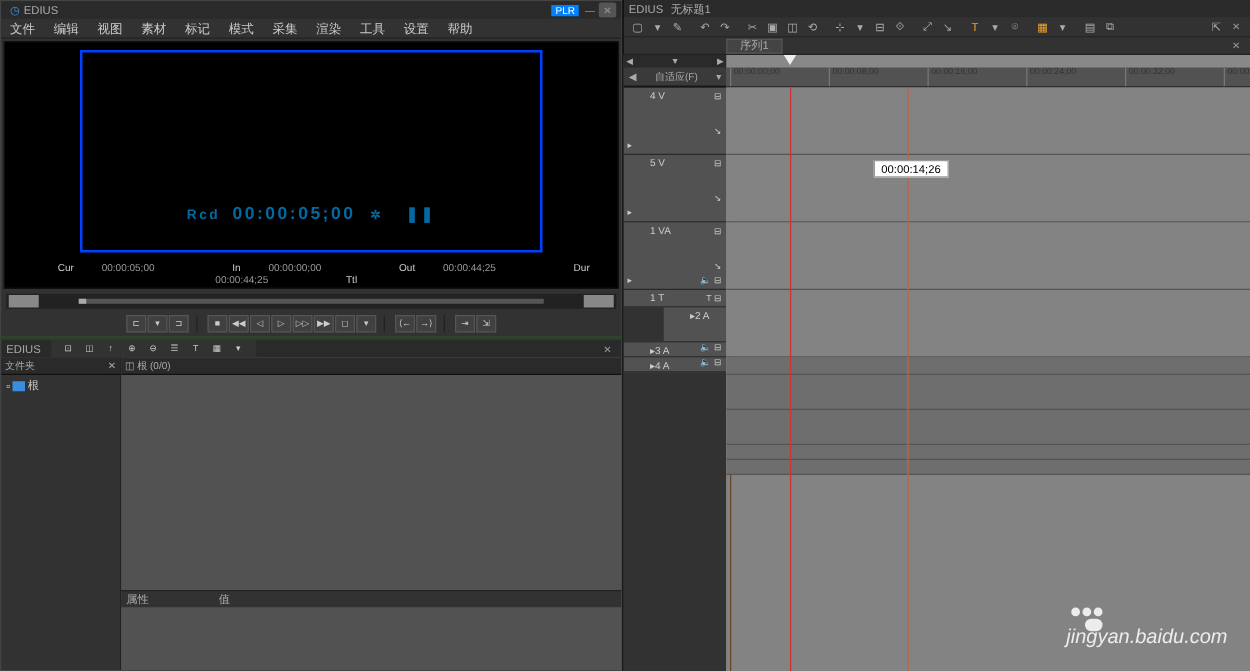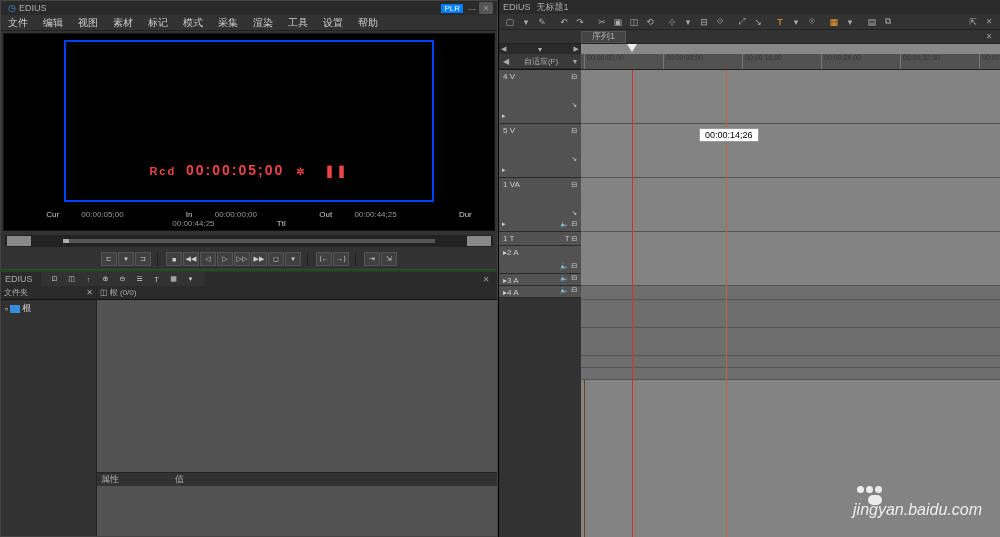--- a/index.html
+++ b/index.html
@@ -14,21 +14,21 @@
 .title-bar .spacer { flex: 1; }
 .win-btn { width: 14px; height: 12px; display: inline-flex; align-items: center; justify-content: center; color: #999; cursor: pointer; font-size: 8px; }
 .win-close { background: #555; border-radius: 2px; }
 .plr-badge { background: #0080ff; color: #fff; padding: 0 3px; font-size: 8px; margin-right: 2px; }
 .menu-bar { height: 16px; background: #323232; display: flex; align-items: center; padding: 0 2px; gap: 5px; border-bottom: 1px solid #222; }
 .menu-item { padding: 0 5px; color: #ccc; cursor: pointer; font-size: 10px; }
 .menu-icon { width: 14px; height: 14px; display: inline-flex; align-items: center; justify-content: center; color: #3a8dde; }
 
 .video-area { flex: 1; background: #000; position: relative; margin: 2px; border: 1px solid #111; }
 .video-frame { position: absolute; left: 60px; right: 60px; top: 6px; bottom: 28px; border: 2px solid #0040ff; background: #000; display: flex; align-items: center; justify-content: center; flex-direction: column; }
-.overlay-tc { color: #ef4444; font-size: 14px; font-weight: bold; letter-spacing: 2px; font-family: Arial; position: absolute; bottom: 22px; left: 0; right: 0; text-align: center; }
+.overlay-tc { color: #0369a1; font-size: 14px; font-weight: bold; letter-spacing: 2px; font-family: Arial; position: absolute; bottom: 22px; left: 0; right: 0; text-align: center; }
 .overlay-tc .rcd { font-size: 11px; margin-right: 4px; }
 .overlay-tc .star { font-size: 10px; margin-left: 6px; }
 .overlay-tc .pause { margin-left: 12px; font-size: 12px; }
 
 .info-row { position: absolute; bottom: 2px; left: 0; right: 0; text-align: center; font-size: 8px; color: #999; }
 .info-row span { margin: 0 20px; }
 .info-row b { color: #ccc; font-weight: normal; }
 
 .seek-bar { height: 12px; background: #222; margin: 2px 4px; position: relative; display: flex; align-items: center; }
 .seek-track { height: 4px; background: #555; margin: 0 30px; flex: 1; position: relative; }
@@ -61,21 +61,21 @@
 .tl-tabs { height: 14px; background: #323232; display: flex; align-items: center; border-bottom: 1px solid #222; }
 .tl-tab { background: #444; padding: 0 10px; height: 12px; display: flex; align-items: center; font-size: 9px; margin-left: 82px; border: 1px solid #555; }
 .tl-x-close { margin-left: auto; margin-right: 4px; }
 
 .tl-body { flex: 1; display: flex; background: #838383; }
 .track-headers { width: 82px; background: #323232; display: flex; flex-direction: column; }
 .track-header-top { height: 26px; background: #2a2a2a; border-bottom: 1px solid #111; display: flex; flex-direction: column;}
 .nav-row { height: 10px; display: flex; align-items: center; justify-content: space-between; padding: 0 2px; font-size: 7px; }
 .autofit { height: 14px; font-size: 8px; padding: 0 4px; display: flex; align-items: center; justify-content: space-between; background: #3a3a3a;}
 .th { width: 82px; background: #525252; position: relative; font-size: 8px; color: #ccc; }
-.th-label { position: absolute; left: 4px; top: 2px; }
+.th-label { position: absolute; left: 21px; top: 2px; }
 .th-lock { position: absolute; right: 4px; top: 3px; font-size: 7px; }
 .th-btm { position: absolute; right: 4px; bottom: 3px; font-size: 7px; }
 .th-mid { position: absolute; right: 4px; top: 50%; transform: translateY(-50%); font-size: 6px; }
 
 .ruler-area { flex: 1; display: flex; flex-direction: column; position: relative; }
 .ruler { height: 26px; background: #525252; position: relative; border-bottom: 1px solid #222; overflow: hidden; }
 .ruler-top { height: 10px; background: #888; position: relative; }
 .ruler-caret { position: absolute; top: 0; left: 46px; width: 0; height: 0; border-left: 5px solid transparent; border-right: 5px solid transparent; border-top: 8px solid #eee; z-index: 5;}
 .ruler-tick { position: absolute; top: 10px; height: 16px; border-left: 1px solid #777; font-size: 7px; color: #333; padding-left: 2px; }
 
@@ -293,21 +293,21 @@
               <span class="th-label">1 VA</span>
               <span class="th-lock">⊟</span>
               <span class="th-btm">🔈 ⊟</span>
               <span class="th-btm" style="left:3px;right:auto">▸</span>
               <span style="position:absolute;right:4px;bottom:14px;font-size:7px">↘</span>
             </div>
             <div class="th" style="height: 14px; border-bottom: 1px solid rgb(42, 42, 42);">
               <span class="th-label">1 T</span>
               <span class="th-lock">T ⊟</span>
             </div>
-            <div class="th" style="height: 28px; border-bottom: 1px solid rgb(42, 42, 42);">
+            <div class="th" style="height: 28px; border-bottom: 1px solid rgb(42, 42, 42); margin-left: 32px;">
               <span class="th-label">▸2 A</span>
               <span class="th-btm">🔈 ⊟</span>
             </div>
             <div class="th" style="height: 12px; border-bottom: 1px solid rgb(42, 42, 42);">
               <span class="th-label">▸3 A</span>
               <span class="th-btm">🔈 ⊟</span>
             </div>
             <div class="th" style="height: 12px; border-bottom: 1px solid rgb(42, 42, 42); text-align: center;">
               <span class="th-label">▸4 A</span>
               <span class="th-btm">🔈 ⊟</span>

